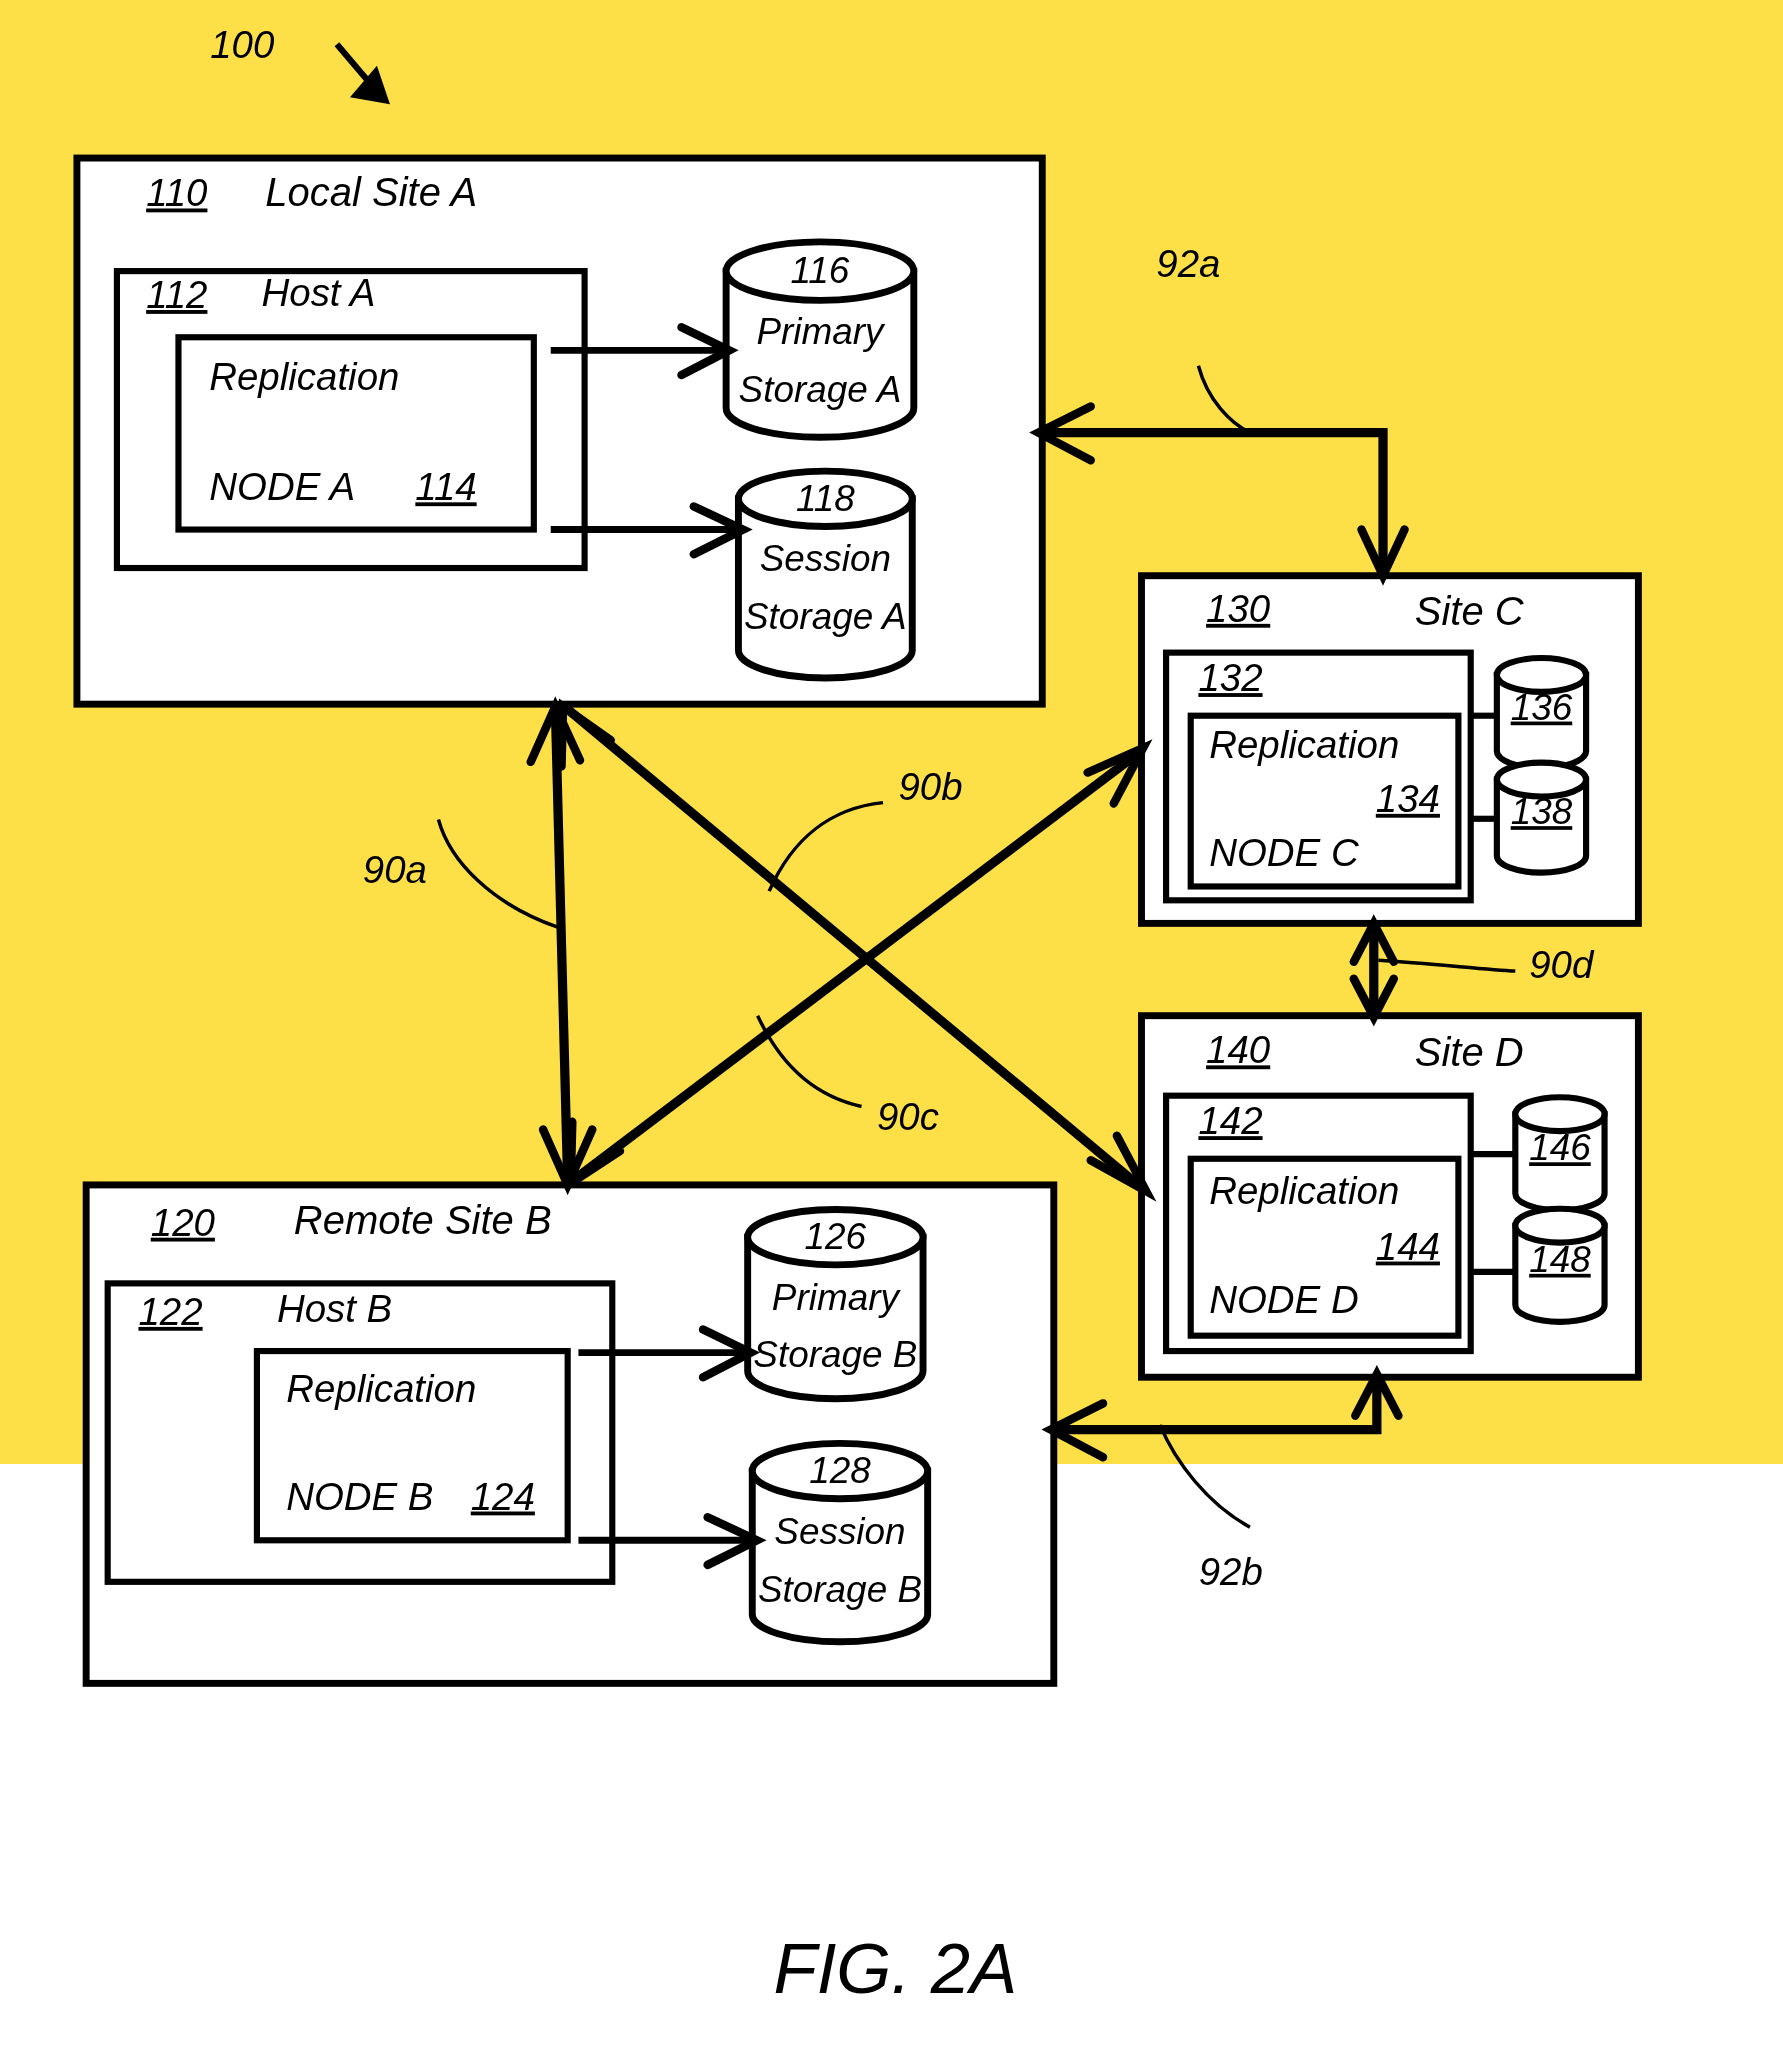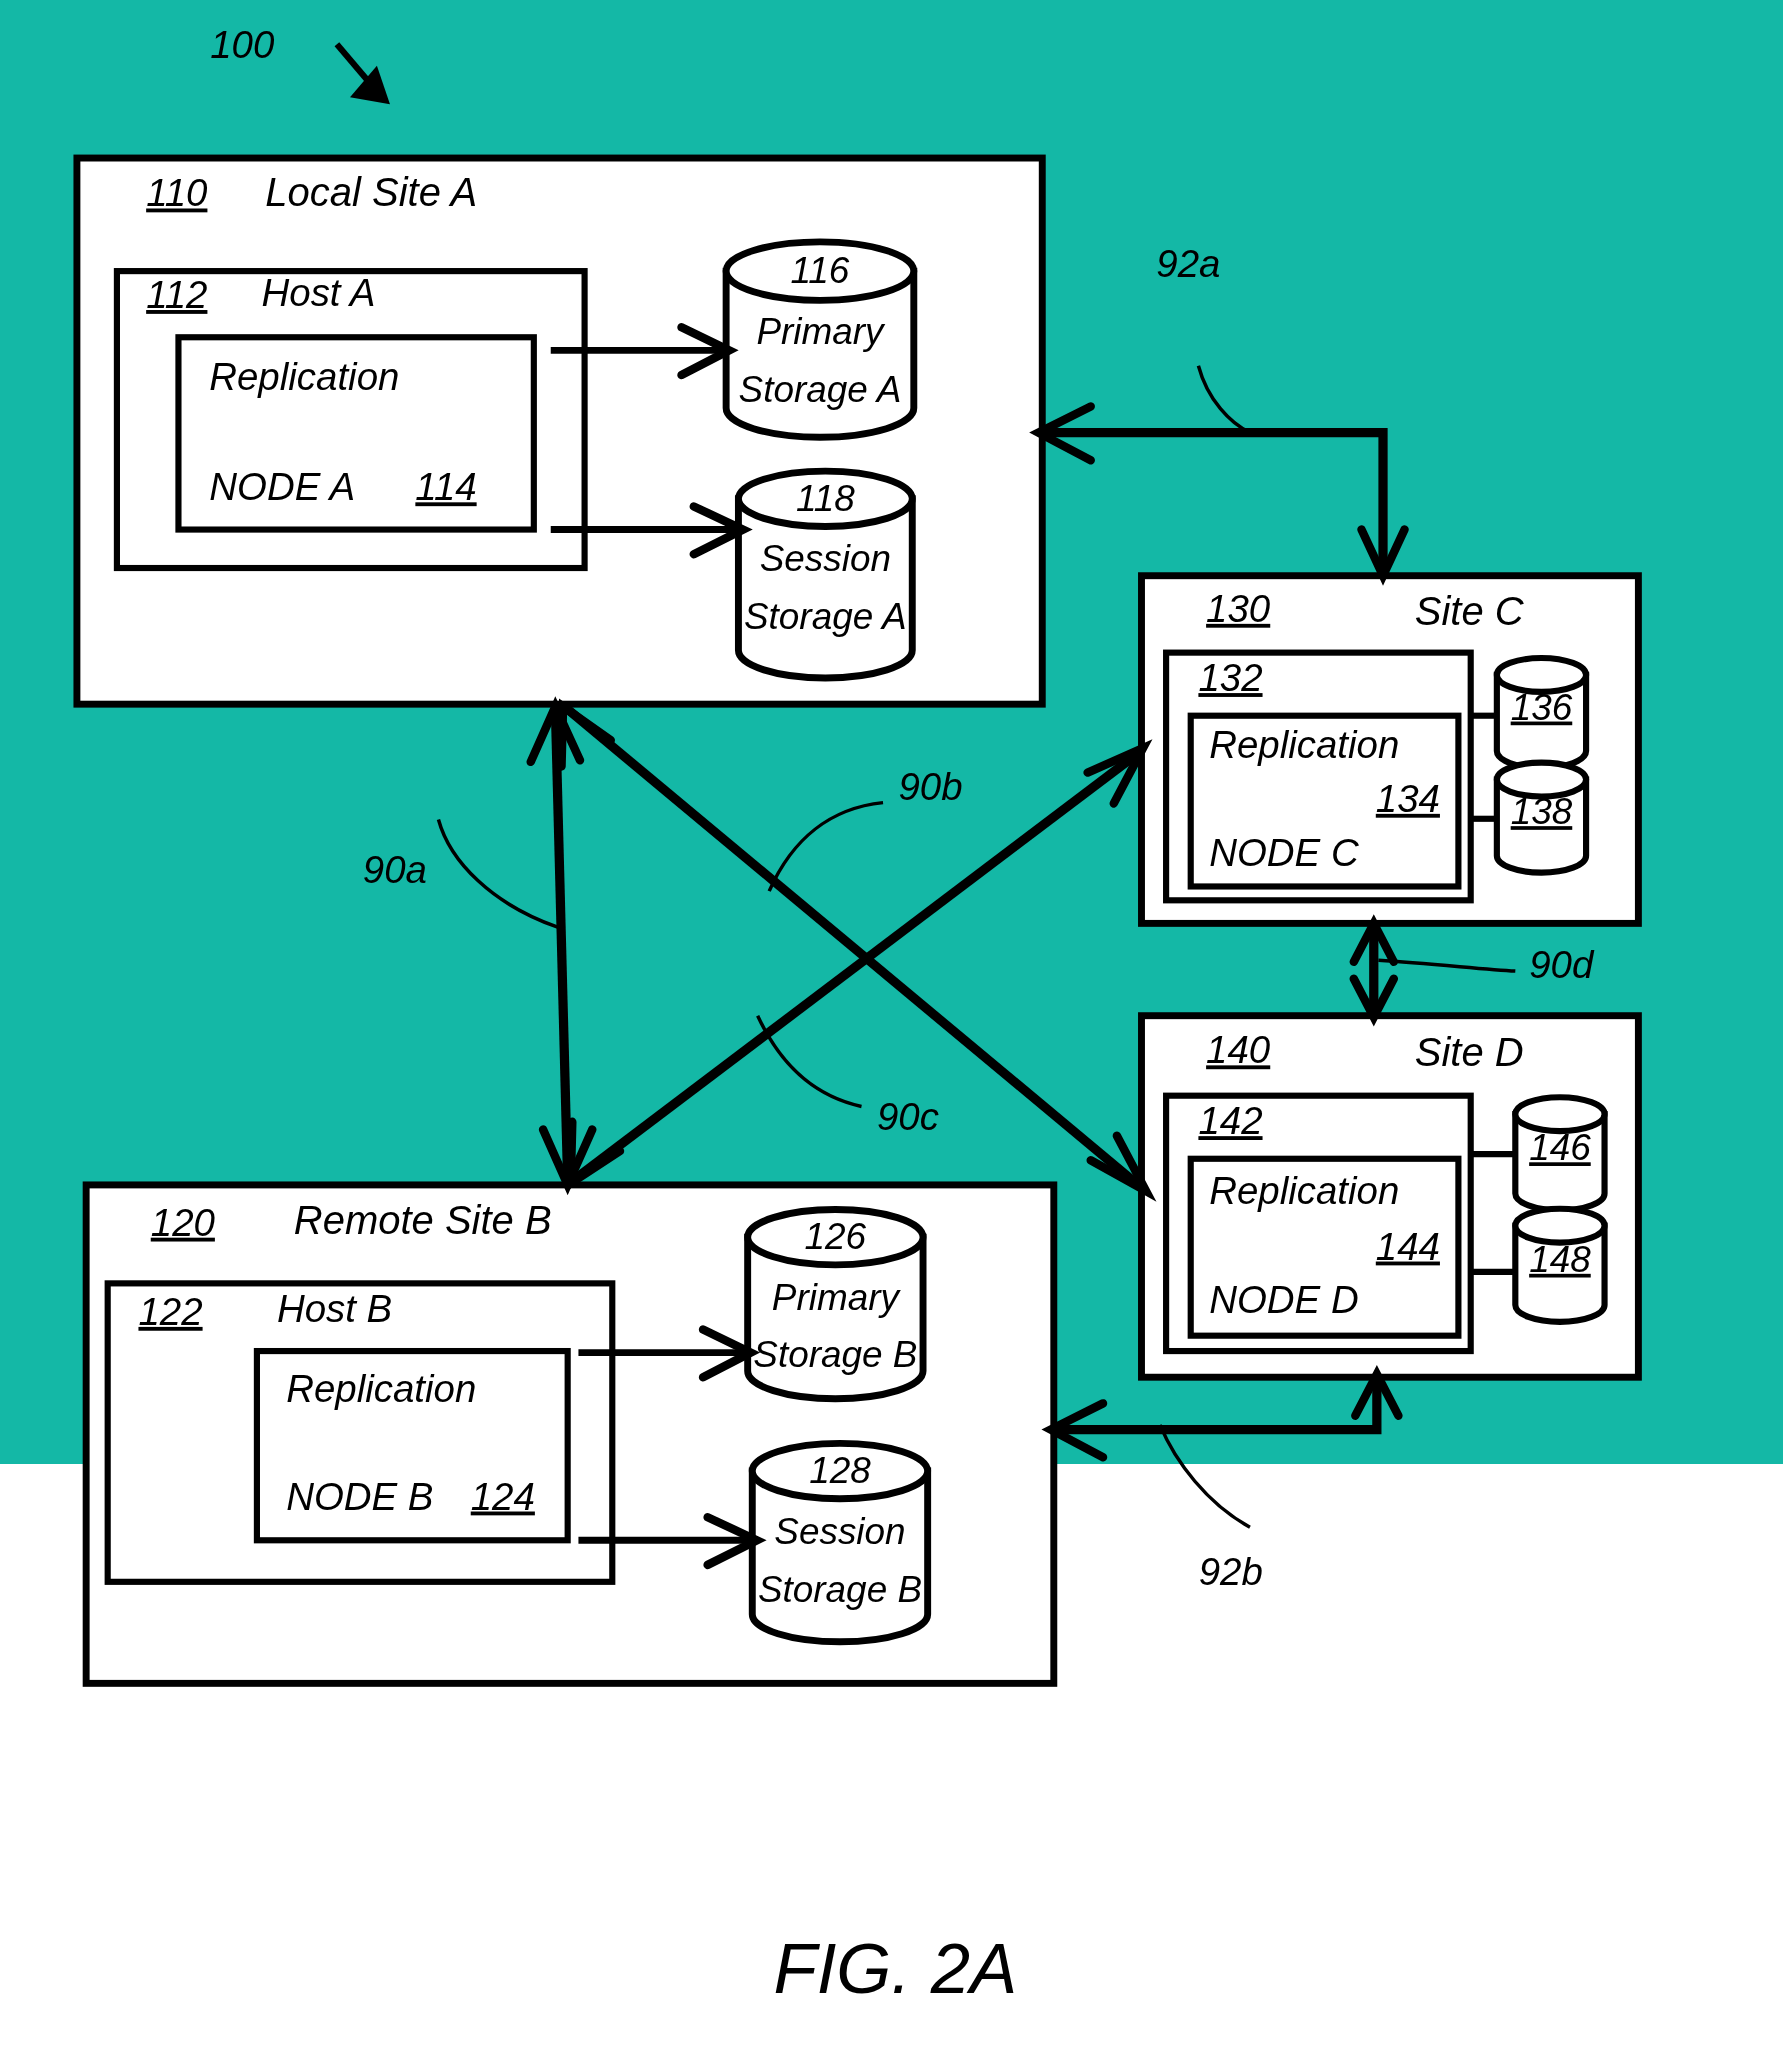--- a/index.html
+++ b/index.html
@@ -1,19 +1,19 @@
 <!DOCTYPE html>
 <html style="font-size:12.3px"><head>
 <meta charset="utf-8">
 <title>FIG. 2A</title>
 <style>
   html,body{margin:0;padding:0;background:#ffffff;}
   body{width:1783px;height:2046px;overflow:hidden;
        font-family:"Liberation Sans","DejaVu Sans",sans-serif;}
-  #sheet{position:relative;width:1783px;height:1464px;background:#14b8a6;}
+  #sheet{position:relative;width:1783px;height:1464px;background:#fde047;}
   svg{display:block;}
   .bx{fill:#ffffff;stroke:#000000;stroke-width:9;}
   .bx2{fill:#ffffff;stroke:#000000;stroke-width:8;}
   .bx3{fill:#ffffff;stroke:#000000;stroke-width:8;}
   .cyl{fill:#ffffff;stroke:#000000;stroke-width:9;}
   .cylsm{fill:#ffffff;stroke:#000000;stroke-width:8;}
   .conn{stroke:#000000;stroke-width:9;fill:none;stroke-linecap:butt;}
   .connthick{stroke:#000000;stroke-width:12;fill:none;}
   .ahd{stroke:#000000;stroke-width:11;fill:none;stroke-linecap:round;}
   .leader{stroke:#000000;stroke-width:4.5;fill:none;}

